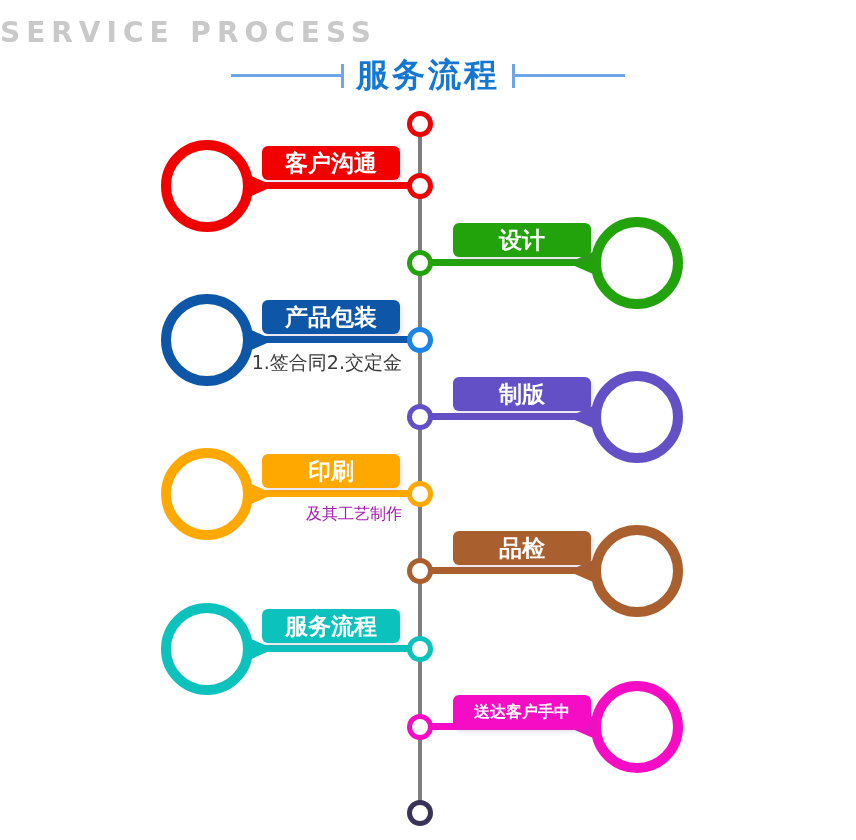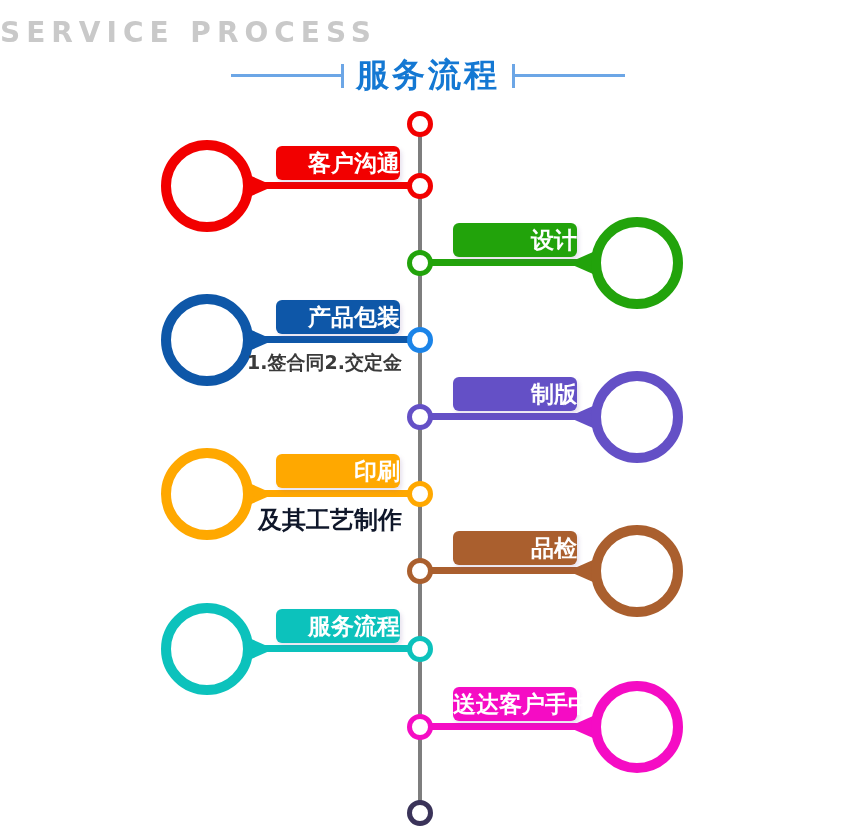--- a/index.html
+++ b/index.html
@@ -31,29 +31,29 @@
   .step.right .big{left:591px;}
   .bar{position:absolute;top:-4px;height:7px;background:var(--c);border-radius:4px;z-index:2;}
   .step.left  .bar{left:252px;width:168px;}
   .step.right .bar{left:420px;width:172px;}
   .taper{position:absolute;top:-11px;width:0;height:0;z-index:2;
     border-top:11px solid transparent;border-bottom:11px solid transparent;}
   .step.left  .taper{left:249px;border-left:25px solid var(--c);}
   .step.right .taper{left:568px;border-right:25px solid var(--c);}
   .node{position:absolute;left:407px;top:-13px;width:16px;height:16px;border-radius:50%;
     background:#fff;border:5px solid var(--nc,var(--c));z-index:4;}
-  .label{position:absolute;top:-40px;width:124px;height:34px;line-height:34px;
-    background:var(--c);color:#fff;font-weight:bold;font-size:23px;text-align:right;
+  .label{position:absolute;top:-40px;width:138px;height:34px;line-height:34px;
+    background:var(--c);color:#fff;font-weight:bold;font-size:23px;text-align:center;
     border-radius:6px;z-index:5;box-shadow:2px 3px 4px rgba(120,90,160,0.18);white-space:nowrap;}
   .step.left  .label{right:456px;}
   .step.right .label{left:453px;}
-  .r8 .label{font-size:23px;letter-spacing:0;}
-  .sub{position:absolute;top:10px;right:454px;font-size:19px;font-weight:bold;
+  .r8 .label{font-size:16px;letter-spacing:0;margin-top:8px;}
+  .sub{position:absolute;top:10px;right:454px;font-size:19px;font-weight:normal;
     color:#3a3a3a;white-space:nowrap;z-index:5;margin-left:31px;}
-  .r5 .sub{font-size:24px;color:#0f172a;}
+  .r5 .sub{font-size:16px;color:#a21caf;}
 </style>
 </head>
 <body>
 
 <div class="canvas" style="--line: #7e7e7e; --start: #f20000; --end: #3a3359; --ten: #c9c9c9; --tzh: #1478d3; --flank: #6ca6e6;">
 
   <div class="header">
     <div class="title-en">SERVICE PROCESS</div>
     <div class="title-zh-row">
       <span class="flank">

